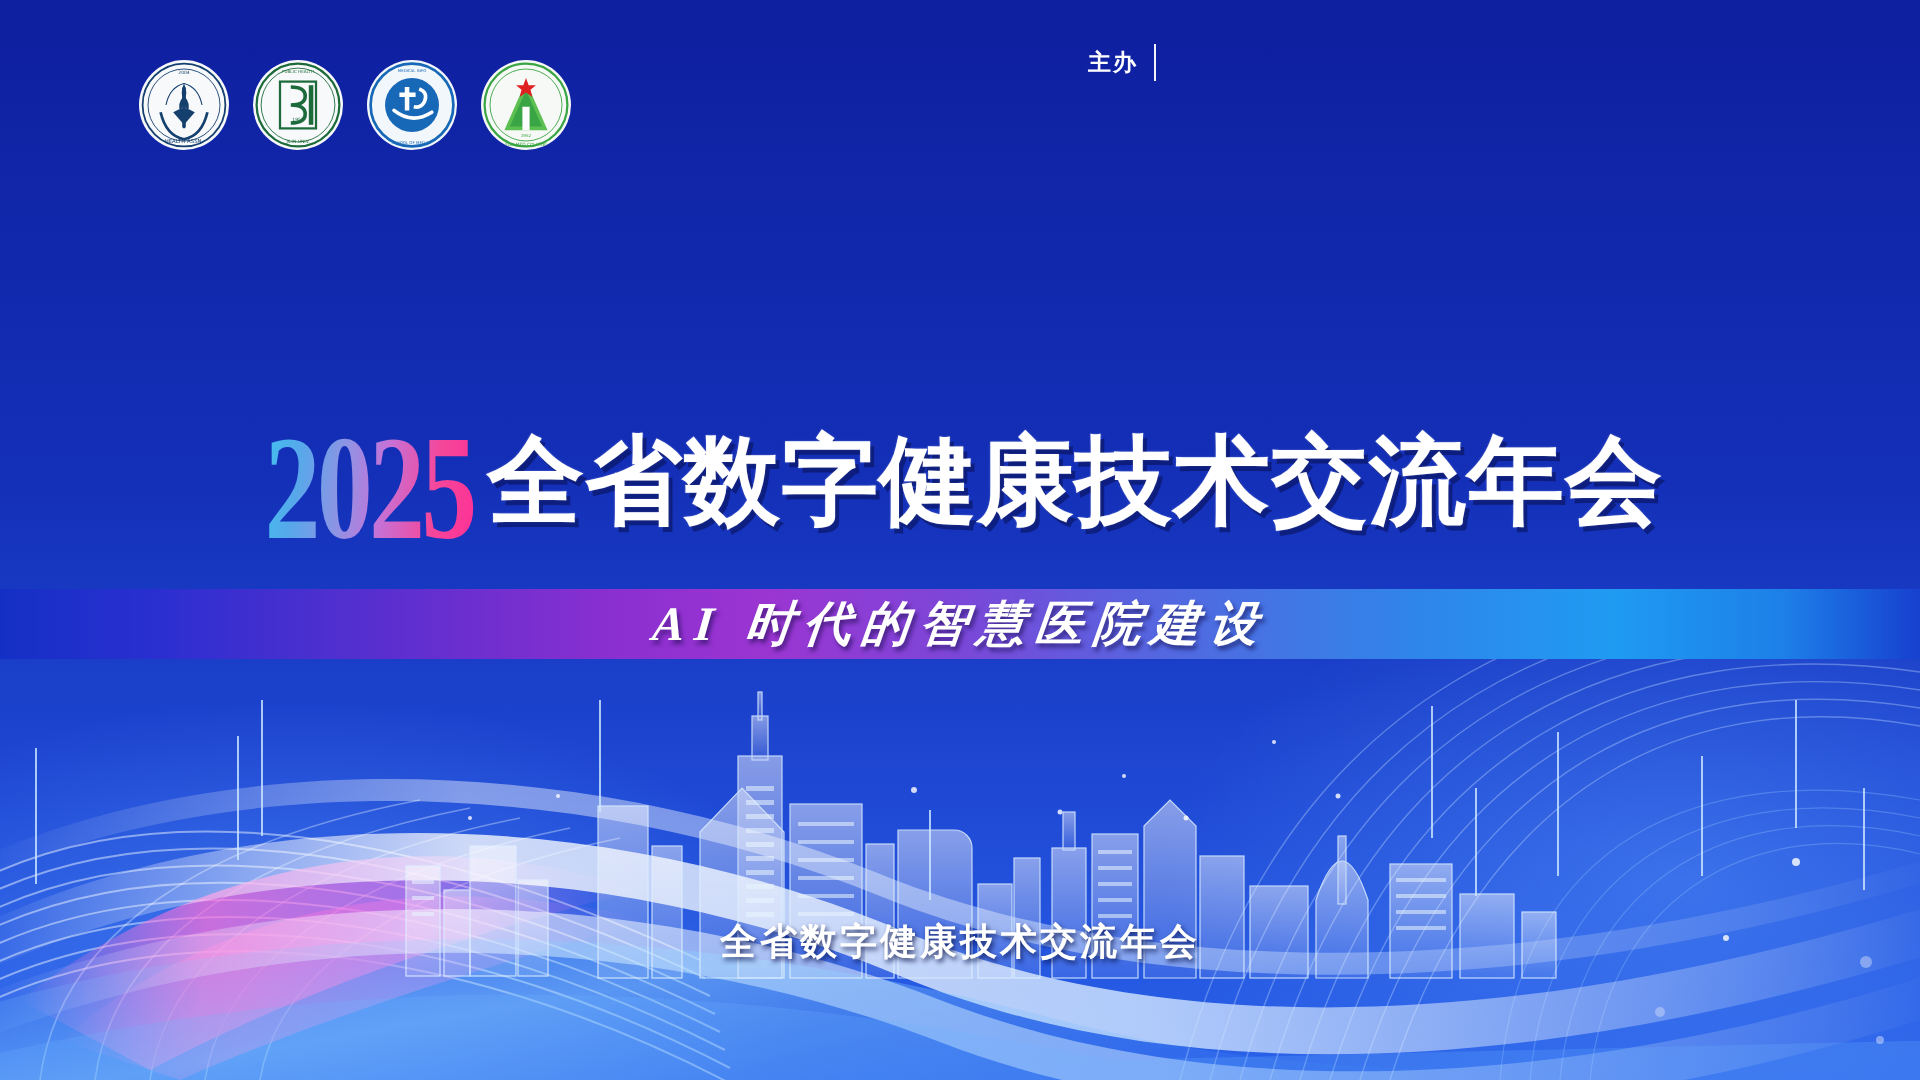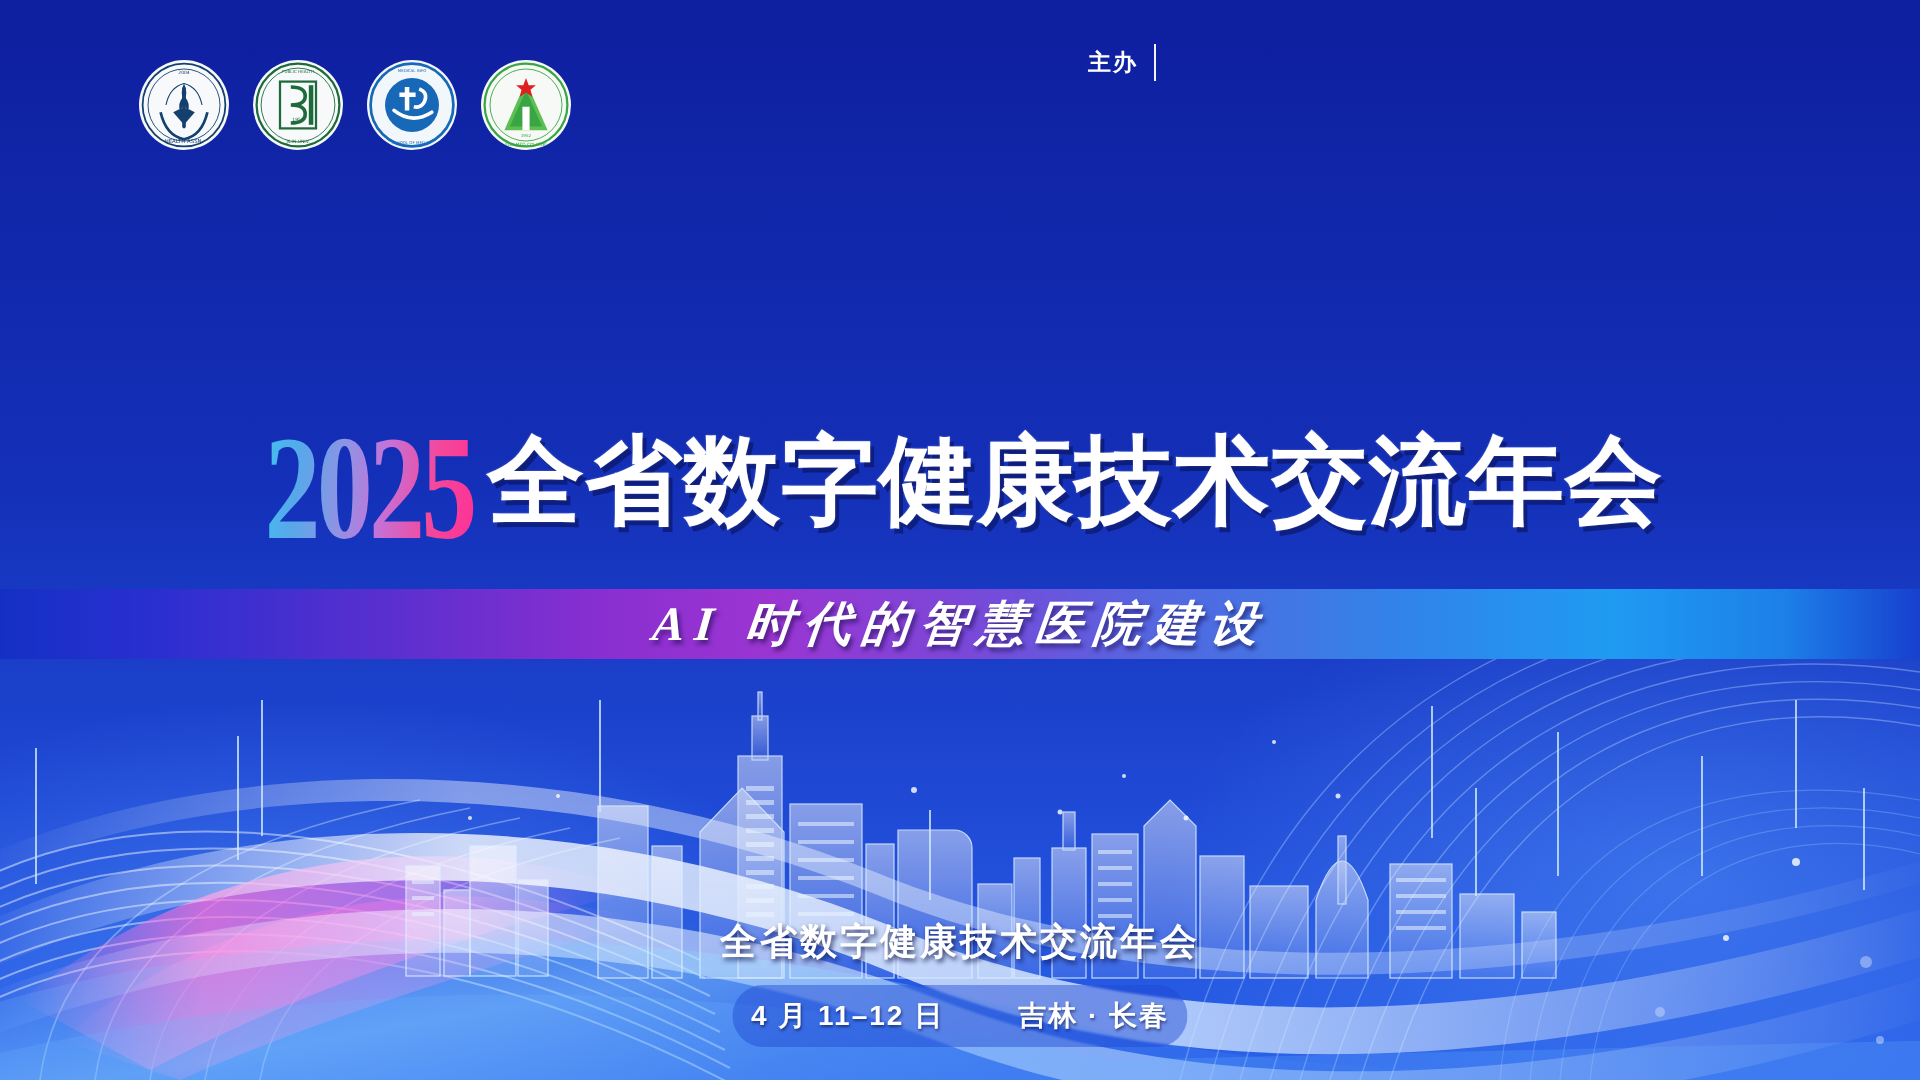--- a/index.html
+++ b/index.html
@@ -374,18 +374,14 @@
     <span id="year-2025">2025</span>
     <span id="title-cn">全省数字健康技术交流年会</span>
   </div>
 
   <div id="subtitle-band">
     <span id="subtitle-text">AI 时代的智慧医院建设</span>
   </div>
 
   <div id="org-name">全省数字健康技术交流年会</div>
 
-  <div id="date-pill">
-    <span class="pill-text">4 月 11–12 日</span>
-    <span class="pill-text">吉林 · 长春</span>
-  </div>
 
 </div>
 
 </body></html>

